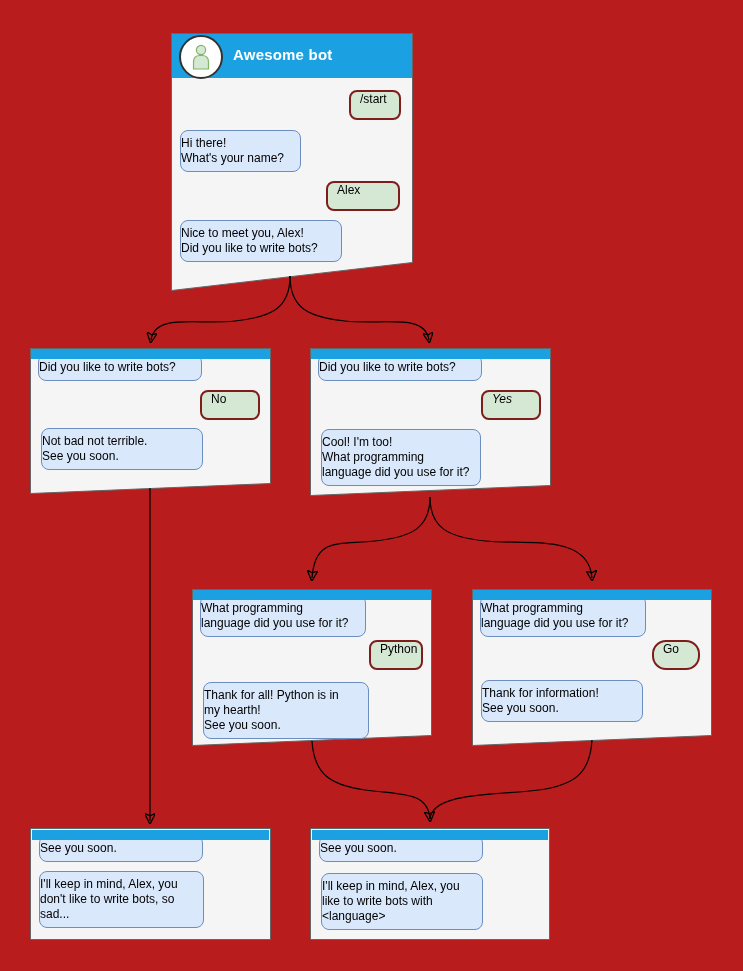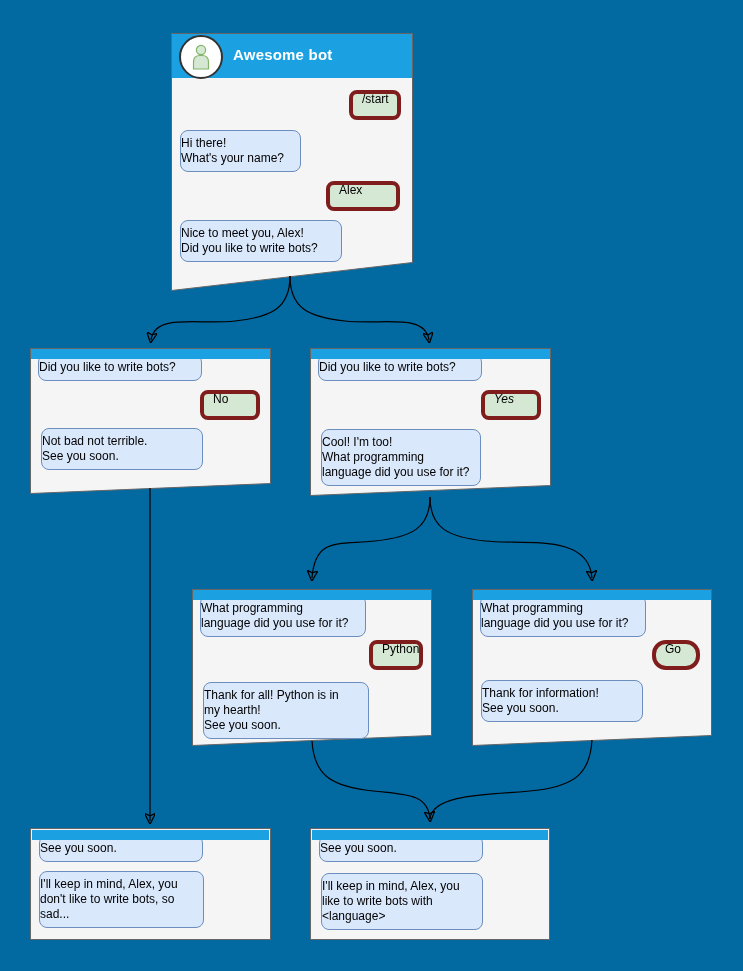--- a/index.html
+++ b/index.html
@@ -1,37 +1,37 @@
 <!DOCTYPE html>
 <html><head>
 <meta charset="utf-8">
 <style>
   html,body{margin:0;padding:0;background:#ffffff;}
-  .canvas{position:relative;width:743px;height:971px;background:#0369a1;
+  .canvas{position:relative;width:743px;height:971px;background:#b91c1c;
           font-family:"Liberation Sans",sans-serif;color:#000;overflow:hidden;}
 
   
   .win{position:absolute;}
   .frame{position:absolute;left:0;top:0;}
   .frame polygon{fill:#f5f5f5;stroke:#666666;stroke-width:1;}
   .rectwin{background:#f5f5f5;border:1px solid #666666;box-sizing:border-box;}
   .hdr{position:absolute;left:1px;right:1px;top:1px;background:#1ba1e2;z-index:3;}
   .hdr-big{height:44px;}
   .hdr-small{height:10px;}
   .title{position:absolute;left:62px;top:13px;z-index:4;color:#ffffff;
          font-size:15px;font-weight:bold;letter-spacing:.2px;}
   .avatar{position:absolute;left:8px;top:2px;width:40px;height:40px;z-index:4;
           background:#ffffff;border:2px solid #333333;border-radius:50%;
           display:flex;align-items:center;justify-content:center;}
 
   
   .bubble{position:absolute;box-sizing:border-box;font-size:12px;line-height:15px;
           white-space:pre;border-radius:8px;padding:5px 0;z-index:2;}
   .bot{background:#dae8fc;border:1px solid #6c8ebf;}
-  .user{background:#d5e8d4;border:4px solid #7f1d1d;display:flex;align-items:center;
+  .user{background:#d5e8d4;border:2px solid #7f1d1d;display:flex;align-items:center;
         padding:0 0 12px 9px;}
 
   
   #win-main{left:171px;top:33px;width:242px;height:258px;}
   #win-main .m-start{right:12px;top:57px;width:52px;height:30px;}
   #win-main .m-hi{left:9px;top:97px;width:121px;}
   #win-main .m-alex{right:13px;top:148px;width:74px;height:30px;}
   #win-main .m-nice{left:9px;top:187px;width:162px;}
 
   

